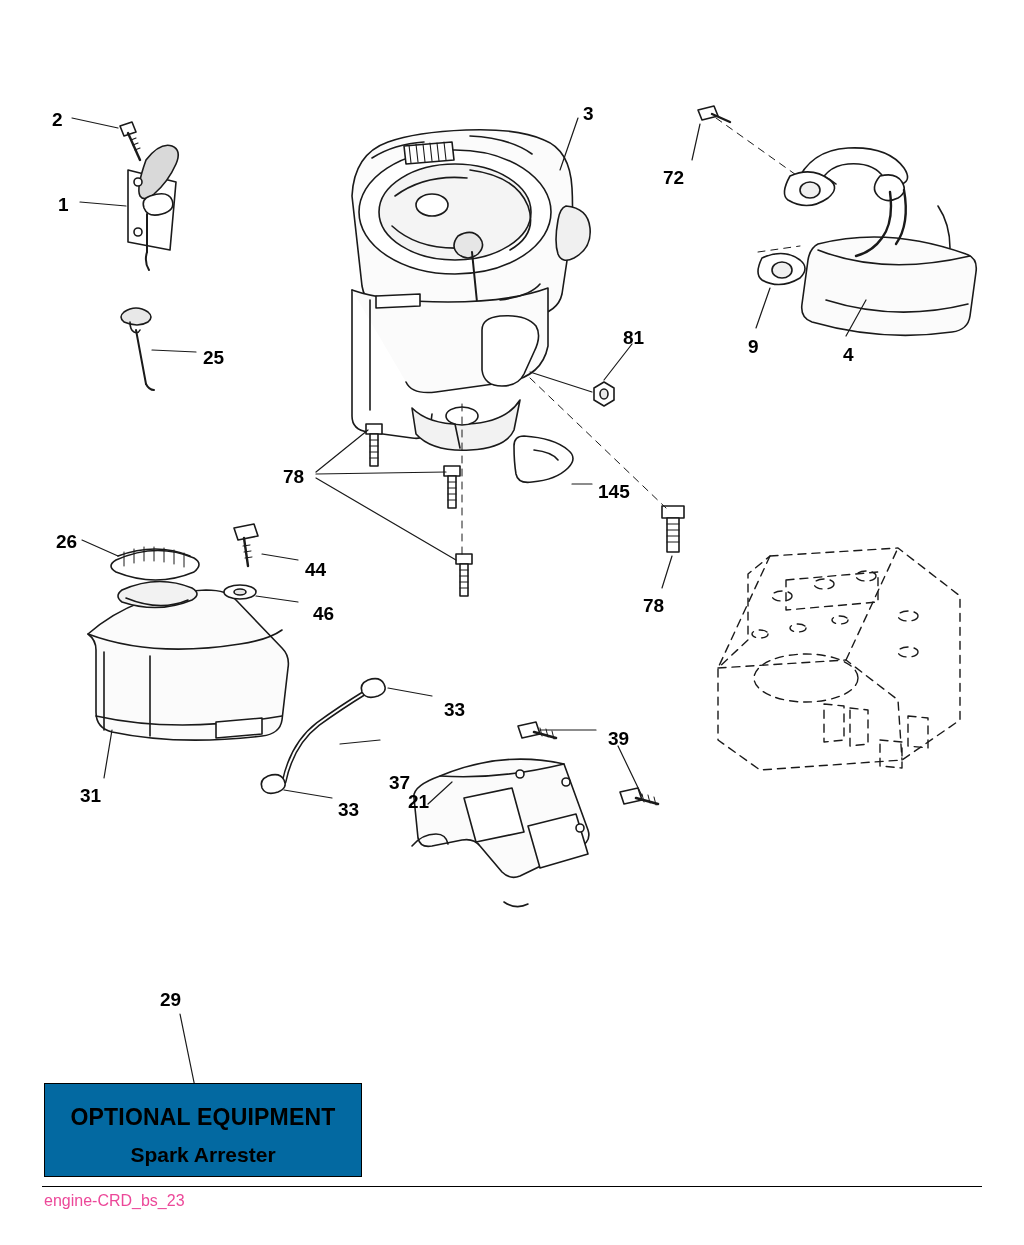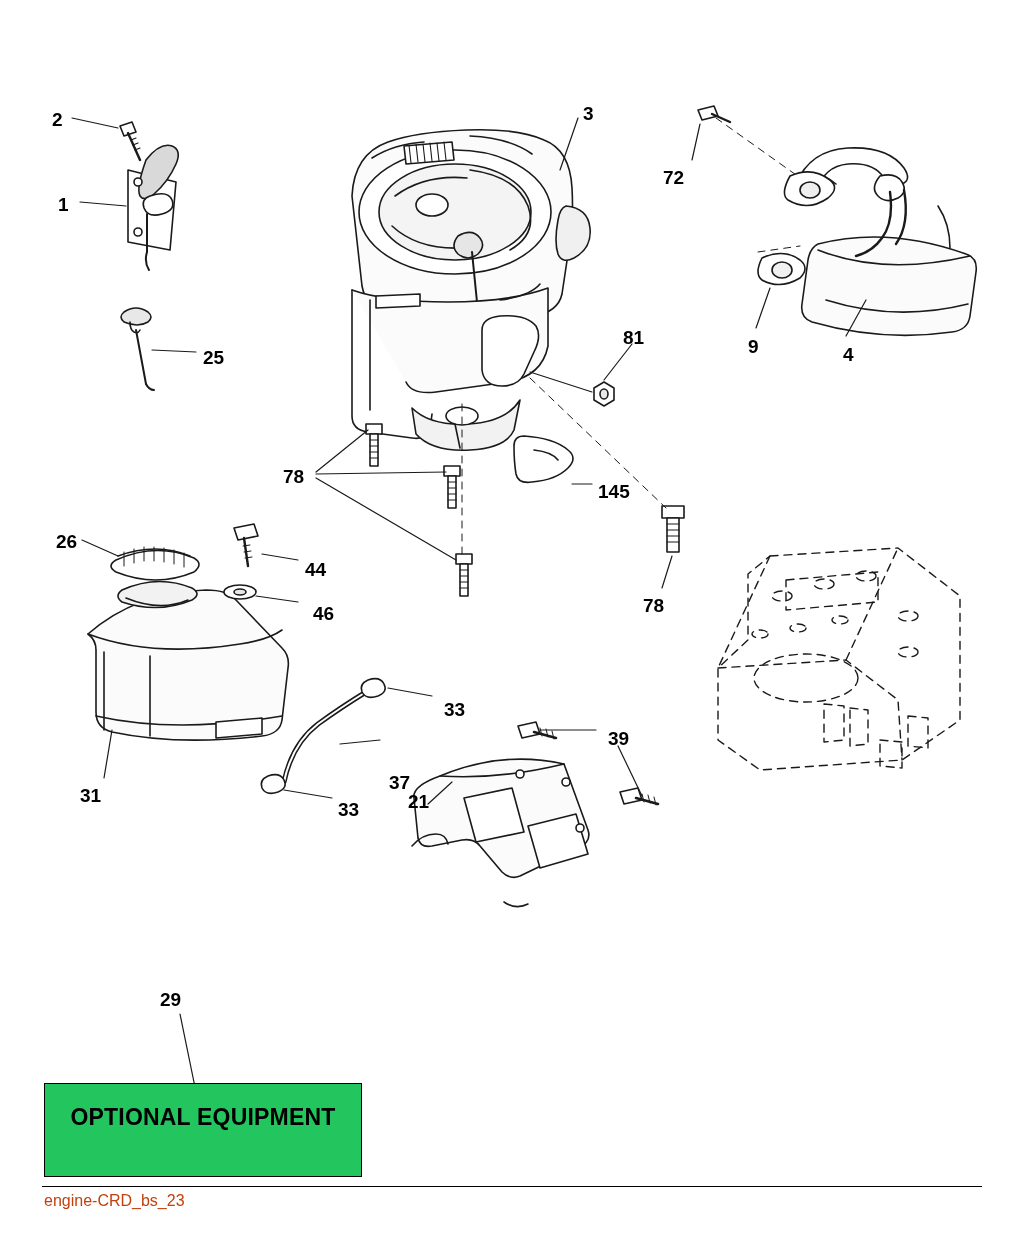--- a/index.html
+++ b/index.html
@@ -8,34 +8,34 @@
     font-family:"Liberation Sans", sans-serif;
     position:relative;overflow:hidden;
   }
   #diagram-root{position:absolute;left:0;top:0;width:1024px;height:1245px;}
   svg#parts-svg{position:absolute;left:0;top:0;width:1024px;height:1245px;}
   .callout{
     position:absolute;font-weight:bold;font-size:19px;color:#000;
     white-space:nowrap;line-height:1;
   }
   .opt-box{
-    position:absolute;border:1.5px solid #000;background:#22c55e;
+    position:absolute;border:1.5px solid #000;background:#0369a1;
     box-sizing:border-box;
   }
   .opt-title{
     position:absolute;width:100%;text-align:center;font-weight:bold;
     font-size:23px;color:#000;letter-spacing:.2px;
   }
   .opt-sub{
     position:absolute;width:100%;text-align:center;font-weight:bold;
     font-size:21px;color:#000;
   }
   .footer-rule{position:absolute;left:42px;top:1186px;width:940px;height:1px;background:#000;}
   .footer-text{
-    position:absolute;left:44px;top:1192px;font-size:16px;color:#c2410c;
+    position:absolute;left:44px;top:1192px;font-size:16px;color:#ec4899;
     font-family:"Liberation Sans", sans-serif;
   }
 </style>
 </head>
 <body>
 
 <div id="diagram-root">
 
   <svg id="parts-svg" viewBox="0 0 1024 1245">
     <g fill="none" stroke="#1a1a1a" stroke-width="1.6" stroke-linecap="round" stroke-linejoin="round">
@@ -280,18 +280,19 @@
   <div class="callout" style="left:444px; top:700px;">33</div>
   <div class="callout" style="left:389px; top:745px;margin-top:28px;">37</div>
   <div class="callout" style="left:338px; top:800px;">33</div>
   <div class="callout" style="left:408px; top:792px;">21</div>
   <div class="callout" style="left:608px; top:729px;">39</div>
 
   <div class="callout" style="left:160px; top:990px;">29</div>
 
   <div class="opt-box" style="left:44px; top:1083px; width:318px; height:94px;">
     <div class="opt-title" style="left:0; top:20px;">OPTIONAL EQUIPMENT</div>
+    <div class="opt-sub" style="left:0; top:59px;">Spark Arrester</div>
   </div>
 
   <div class="footer-rule"></div>
   <div class="footer-text">engine-CRD_bs_23</div>
 
 </div>
 
 </body></html>

